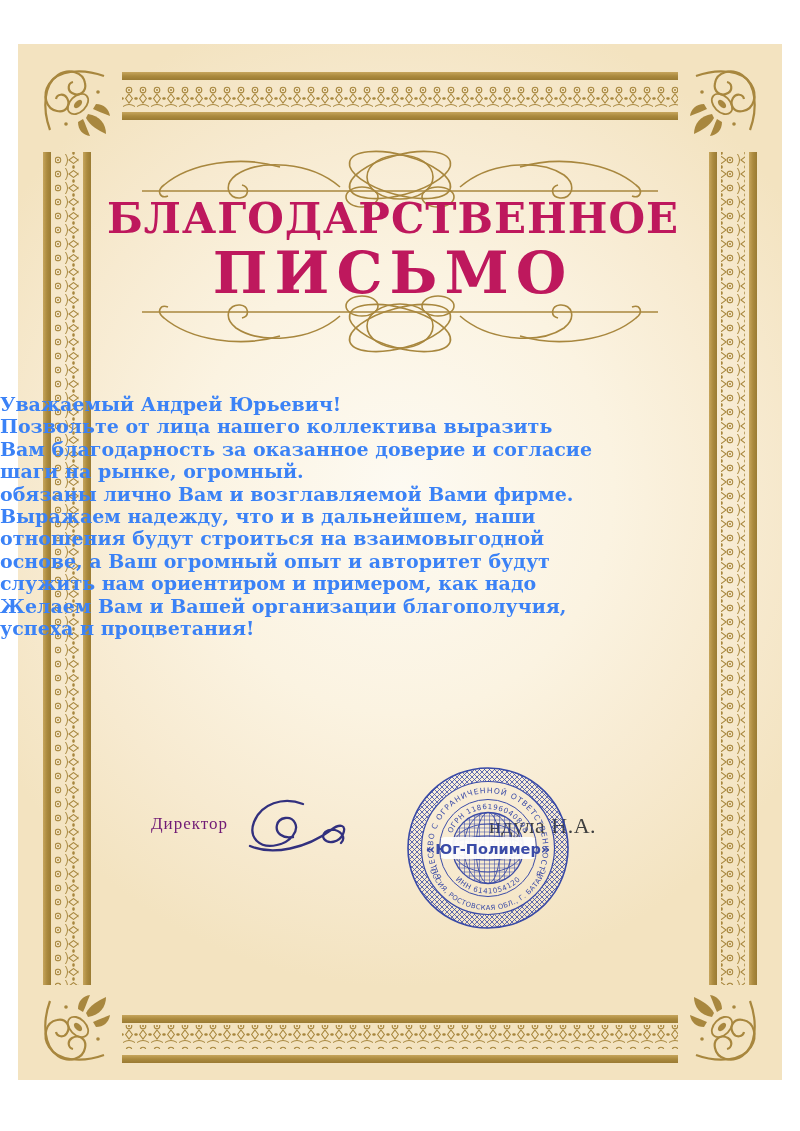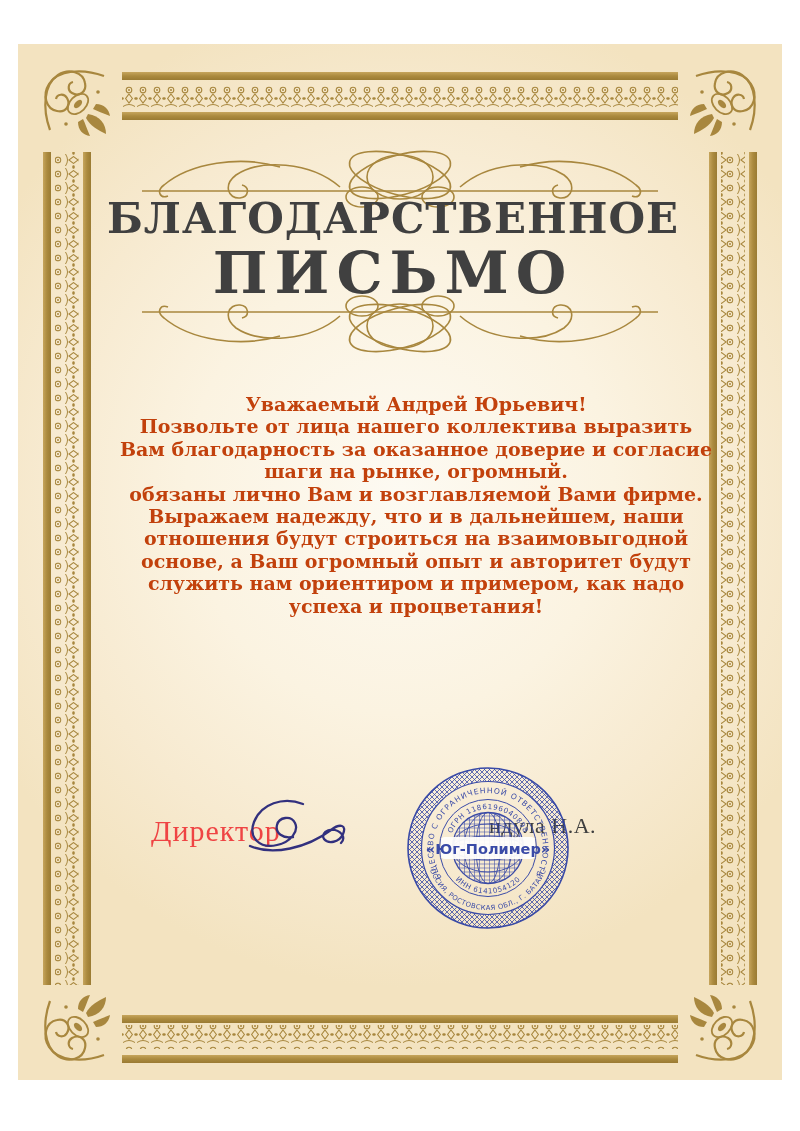--- a/index.html
+++ b/index.html
@@ -1,27 +1,27 @@
 <!DOCTYPE html>
 <html><head>
 <meta charset="utf-8">
 <style>
   html,body{margin:0;padding:0;background:#ffffff;}
   .page{position:relative;width:800px;height:1131px;margin:0 auto;background:#ffffff;overflow:hidden;
         font-family:"DejaVu Serif", serif;}
   .sheet{position:absolute;left:18px;top:44px;width:764px;height:1036px;
          background:radial-gradient(ellipse 62% 48% at 50% 43%, #fdfaf2 0%, #fbf3e1 45%, #f7ead0 75%, #f3e3c0 100%);}
   svg.deco{position:absolute;left:0;top:0;z-index:1;pointer-events:none;}
-  .title-block{position:absolute;top:197px;left:0;right:14px;text-align:center;color:#404040;z-index:2;}
+  .title-block{position:absolute;top:197px;left:0;right:14px;text-align:center;color:#be185d;z-index:2;}
   .t1{font-weight:700;font-size:42px;line-height:1.05;letter-spacing:1px;}
   .t2{font-weight:700;font-size:58px;line-height:1.0;letter-spacing:7px;margin-top:3px;}
-  .body-block{position:absolute;top:393px;left:0;right:0;text-align:center;z-index:2;color:#c2410c;padding-left:32px;}
+  .body-block{position:absolute;top:393px;left:0;right:0;z-index:2;color:#3b82f6;}
   .body-block p{margin:0;font-weight:700;font-size:19px;line-height:22.4px;white-space:nowrap;}
   .director{position:absolute;left:151px;top:814px;font-family:"Liberation Serif", serif;
-            font-size:30px;color:#ef4444;letter-spacing:1px;z-index:2;}
+            font-size:17px;color:#701a75;letter-spacing:1px;z-index:2;}
   .dname{position:absolute;left:489px;top:813px;font-family:"Liberation Serif", serif;
          font-size:22px;color:#3f3f3f;letter-spacing:0.5px;z-index:2;}
   svg.sig{position:absolute;left:243px;top:794px;z-index:2;}
   svg.stamp{position:absolute;left:402px;top:762px;z-index:3;opacity:0.93;}
 </style>
 </head>
 <body>
 
 <div class="page">
 
@@ -125,20 +125,21 @@
   <div class="body-block">
     <p>Уважаемый Андрей Юрьевич!</p>
     <p>Позвольте от лица нашего коллектива выразить</p>
     <p>Вам благодарность за оказанное доверие и согласие</p>
     <p>шаги на рынке, огромный.</p>
     <p>обязаны лично Вам и возглавляемой Вами фирме.</p>
     <p>Выражаем надежду, что и в дальнейшем, наши</p>
     <p>отношения будут строиться на взаимовыгодной</p>
     <p>основе, а Ваш огромный опыт и авторитет будут</p>
     <p>служить нам ориентиром и примером, как надо</p>
+    <p>Желаем Вам и Вашей организации благополучия,</p>
     <p>успеха и процветания!</p>
   </div>
 
   <div class="director">Директор</div>
   <div class="dname">ндула Н.А.</div>
 
   <svg class="sig" width="120" height="66" viewBox="0 0 120 66">
     <g stroke="#32307e" fill="none" stroke-width="2.3" stroke-linecap="round">
       <path d="M60,10 C40,2 18,10 11,28 C5,44 17,55 34,51 C48,48 56,37 52,29 C48,21 36,23 34,31 C32,39 40,45 50,43"></path>
       <path d="M7,52 C30,62 64,54 88,36 C97,29 104,31 100,40 C96,49 85,50 81,45 C78,40 84,34 92,36 C99,38 103,44 98,49"></path>

